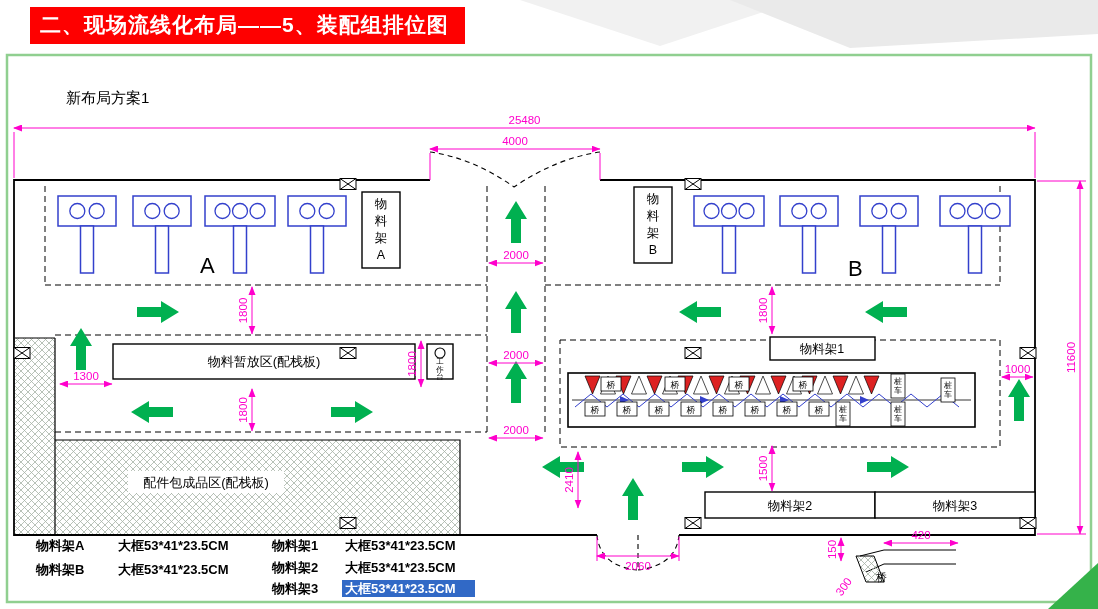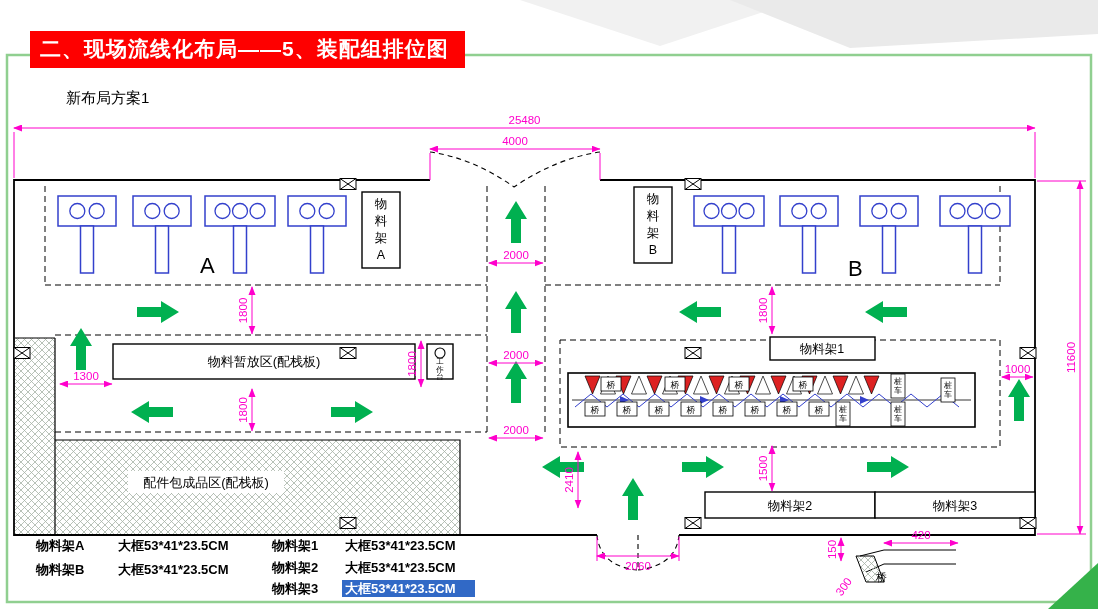--- a/index.html
+++ b/index.html
@@ -1,18 +1,18 @@
 <!DOCTYPE html>
 <html style="--title_bg: #fe0000; --title_text: #ffffff; --dim: #ff00cc; --arrow: #00b050; --machine: #3340cc; --frame: #90cf90; --frame_corner: #35b24a; --hatch_line: #a6b2a6; --conveyor_red: #dd2222; --highlight_bg: #3169c6; --highlight_text: #ffffff;"><head>
 <meta charset="utf-8">
 <style>
   * { margin:0; padding:0; box-sizing:border-box; }
   html,body { width:1098px; height:609px; background:#ffffff; overflow:hidden; position:relative;
               font-family:"Liberation Sans","DejaVu Sans",sans-serif; }
-  #title { position:absolute; left:30px; top:31px; z-index:5;
+  #title { position:absolute; left:30px; top:7px; z-index:5;
            background:var(--title_bg); color:var(--title_text);
            font-size:21px; font-weight:bold; letter-spacing:1px;
            padding:4px 16px 5px 10px; white-space:nowrap; }
   svg { position:absolute; left:0; top:0; }
   svg text { font-family:"Liberation Sans","DejaVu Sans",sans-serif; }
 </style>
 </head>
 <body>
 
 <div id="title">二、现场流线化布局——5、装配组排位图</div>

